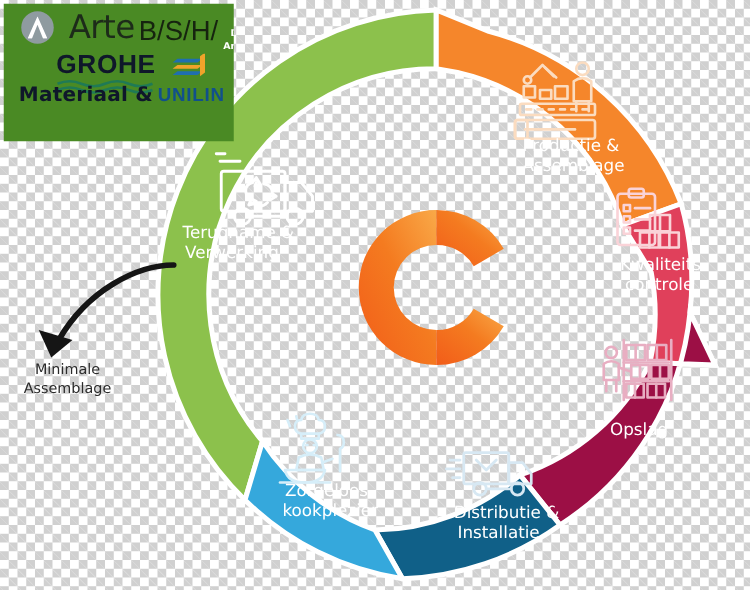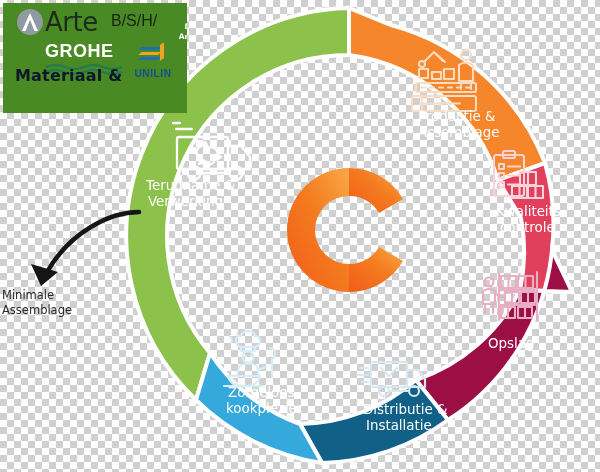--- a/index.html
+++ b/index.html
@@ -23,47 +23,47 @@
     background:#4a8a24;
     z-index:40;
     overflow:hidden;
   }
   #partners-title{
     position:absolute;left:12px;top:62px;
     color:#0f172a;font-size:16px;line-height:21px;font-weight:600;
     letter-spacing:.2px;
   }
   
-  #arte-logo{position:absolute;left:14px;top:6px;display:flex;align-items:center;gap:2px;}
+  #arte-logo{position:absolute;left:14px;top:6px;display:flex;align-items:center;gap:12px;}
   #arte-mark{width:26px;height:26px;border-radius:50%;background:#8f9ba0;position:relative;overflow:hidden;}
   #arte-mark:after{
     content:"";position:absolute;left:5px;top:4px;width:16px;height:18px;
     background:#ffffff;
     clip-path:polygon(50% 0%,100% 100%,78% 100%,50% 38%,22% 100%,0% 100%);
   }
   #arte-word{font-family:"DejaVu Sans", sans-serif;font-size:26px;color:#1d2b1a;letter-spacing:-0.5px;line-height:26px;}
 
   
-  #bsh-logo{position:absolute;left:108px;top:9px;font-size:16px;color:#16240f;letter-spacing:0px;font-family:"Liberation Sans", sans-serif;}
+  #bsh-logo{position:absolute;left:108px;top:9px;font-size:22px;color:#16240f;letter-spacing:0px;font-family:"Liberation Sans", sans-serif;}
 
   
   #ada-logo{position:absolute;left:172px;top:9px;color:#ffffff;font-size:7.5px;line-height:10px;font-weight:bold;text-align:center;width:60px;}
 
   
   #grohe-logo{position:absolute;left:42px;top:39px;width:78px;}
-  #grohe-word{font-size:18px;font-weight:bold;color:#ffffff;letter-spacing:0.5px;font-family:"Liberation Sans", sans-serif;line-height:19px;}
+  #grohe-word{font-size:21px;font-weight:bold;color:#0f172a;letter-spacing:0.5px;font-family:"Liberation Sans", sans-serif;line-height:19px;}
   #grohe-waves{margin-top:1px;}
 
   
   #unilin-logo{position:absolute;left:122px;top:40px;width:56px;text-align:center;}
-  #unilin-word{font-size:10px;font-weight:bold;color:#11508c;letter-spacing:.6px;font-family:"Liberation Sans", sans-serif;margin-top:1px;}
+  #unilin-word{font-size:15px;font-weight:bold;color:#11508c;letter-spacing:.6px;font-family:"Liberation Sans", sans-serif;margin-top:1px;}
 
   
   #waste-label{
-    left:2px;top:288px;width:104px;
+    left:2px;top:288px;width:104px;text-align:center;
     color:#2b2b2b;font-size:11.5px;line-height:15px;
   }
 
   
   #ring-svg{position:absolute;left:0;top:0;width:600px;height:472px;}
   .seg-text{fill:#ffffff;font-size:13.4px;font-family:"DejaVu Sans", sans-serif;}
 </style>
 </head>
 <body>
 

